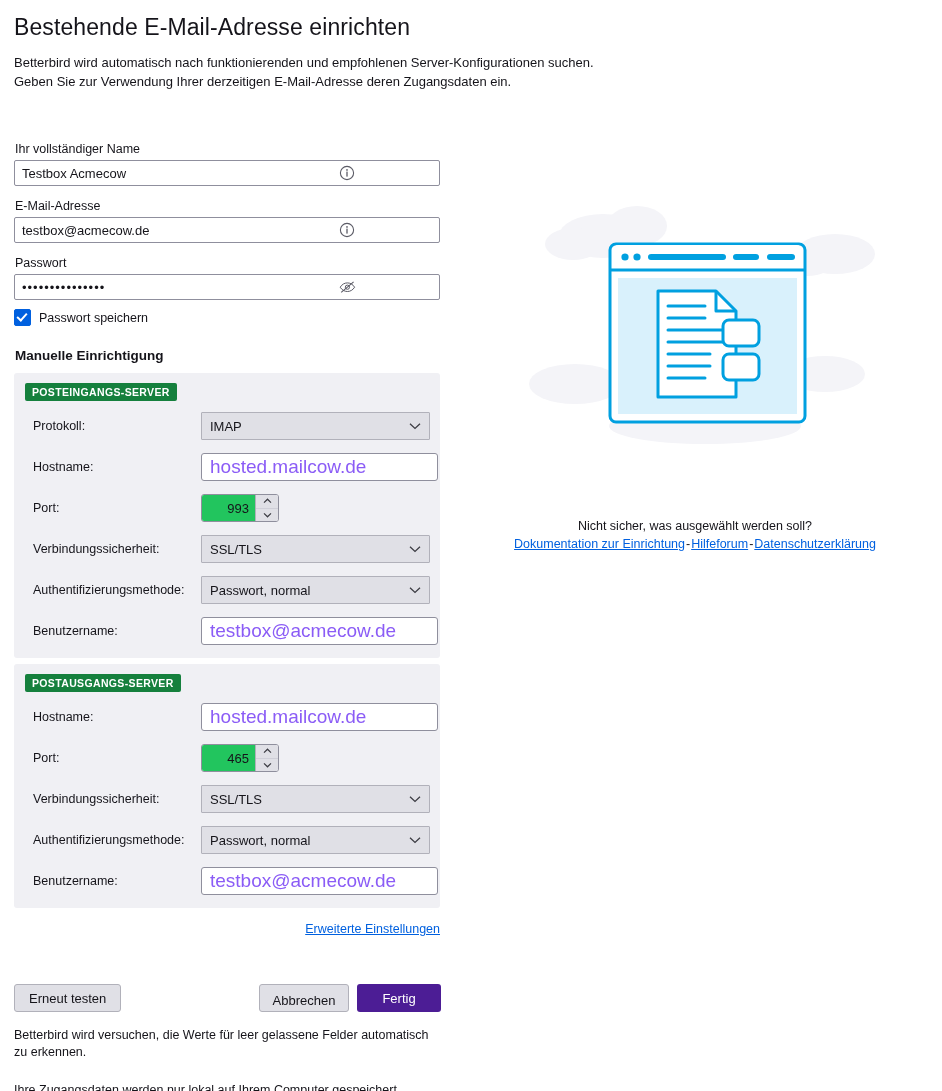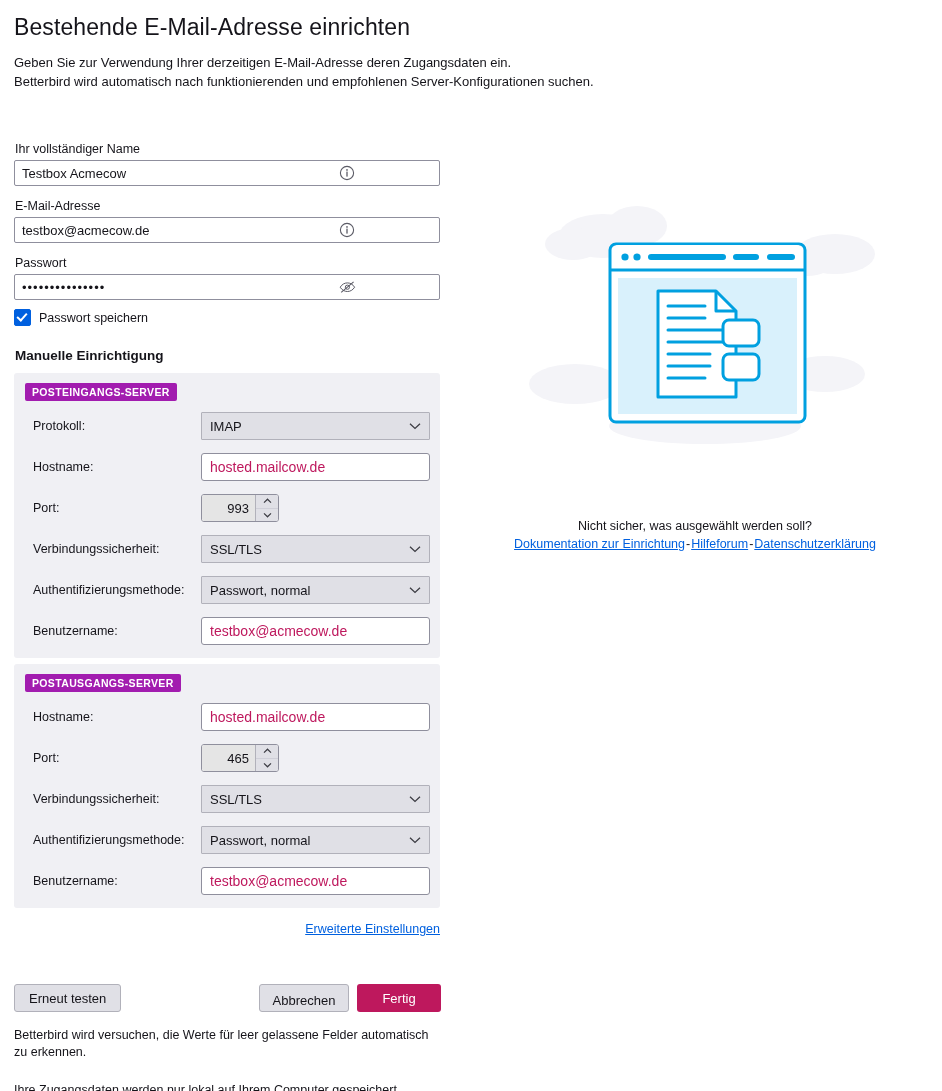--- a/index.html
+++ b/index.html
@@ -131,21 +131,21 @@
     background: #f0f0f4;
     border-radius: 3px;
     padding: 8px 10px 12px 10px;
     width: 426px;
     box-sizing: border-box;
   }
   .panel.second { margin-top: 6px; }
 
   .badge {
     display: inline-block;
-    background: #a21caf;
+    background: #15803d;
     color: #ffffff;
     font-size: 10.5px;
     font-weight: bold;
     letter-spacing: .35px;
     padding: 3px 7px 3px 7px;
     border-radius: 2px;
     margin: 2px 0 10px 1px;
   }
 
   .row {
@@ -189,44 +189,44 @@
     color: #3c3c43;
   }
 
   .field-input {
     box-sizing: border-box;
     width: 237px;
     height: 28px;
     border: 1px solid #8f8f9d;
     border-radius: 3px;
     background: #ffffff;
-    font-size: 14px;
+    font-size: 19px;
     font-family: "Liberation Sans", sans-serif;
-    color: #be185d;
+    color: #8b5cf6;
     padding: 0 8px;
     outline: none;
   }
 
   .spinner {
     display: flex;
     align-items: stretch;
     width: 78px;
     height: 28px;
     box-sizing: border-box;
     border: 1px solid #8f8f9d;
     border-radius: 3px;
     overflow: hidden;
     background: #fff;
   }
   .spinner input {
     flex: 1;
     min-width: 0;
     border: none;
     outline: none;
-    background: #e5e5e5;
+    background: #22c55e;
     font-family: "Liberation Sans", sans-serif;
     font-size: 13px;
     color: #15141a;
     text-align: right;
     padding: 0 6px 0 4px;
   }
   .spin-btns {
     width: 22px;
     display: flex;
     flex-direction: column;
@@ -272,21 +272,21 @@
     height: 28px;
     cursor: default;
     padding: 0 14px;
   }
   .btn-secondary {
     background: #e0e0e6;
     color: #15141a;
     border: 1px solid #b1b1ba;
   }
   .btn-primary {
-    background: #be185d;
+    background: #4c1d95;
     color: #ffffff;
   }
   .btn-retest { position: absolute; left: 0; top: 0; }
   .btn-cancel { position: absolute; left: 245px; top: 0; width: 90px; padding: 8px; }
   .btn-done   { position: absolute; left: 343px; top: 0; width: 84px; padding: 0; }
 
   .footnote {
     position: absolute;
     left: 14px;
     width: 430px;
@@ -326,22 +326,22 @@
   .links a { margin: 0 1px; }
 </style>
 </head>
 <body>
 
 <div class="page">
 
   <h1 class="title">Bestehende E-Mail-Adresse einrichten</h1>
 
   <div class="intro">
+    <div>Betterbird wird automatisch nach funktionierenden und empfohlenen Server-Konfigurationen suchen.</div>
     <div>Geben Sie zur Verwendung Ihrer derzeitigen E-Mail-Adresse deren Zugangsdaten ein.</div>
-    <div>Betterbird wird automatisch nach funktionierenden und empfohlenen Server-Konfigurationen suchen.</div>
   </div>
 
   <div class="left-col">
 
     <div class="field-label">Ihr vollständiger Name</div>
     <div class="input-wrap">
       <input class="text-input" type="text" value="Testbox Acmecow" style="">
       <span class="in-icon">
         <svg width="16" height="16" viewBox="0 0 16 16">
             <circle cx="8" cy="8" r="6.6" fill="none" stroke="#5b5b66" stroke-width="1.1"></circle>

